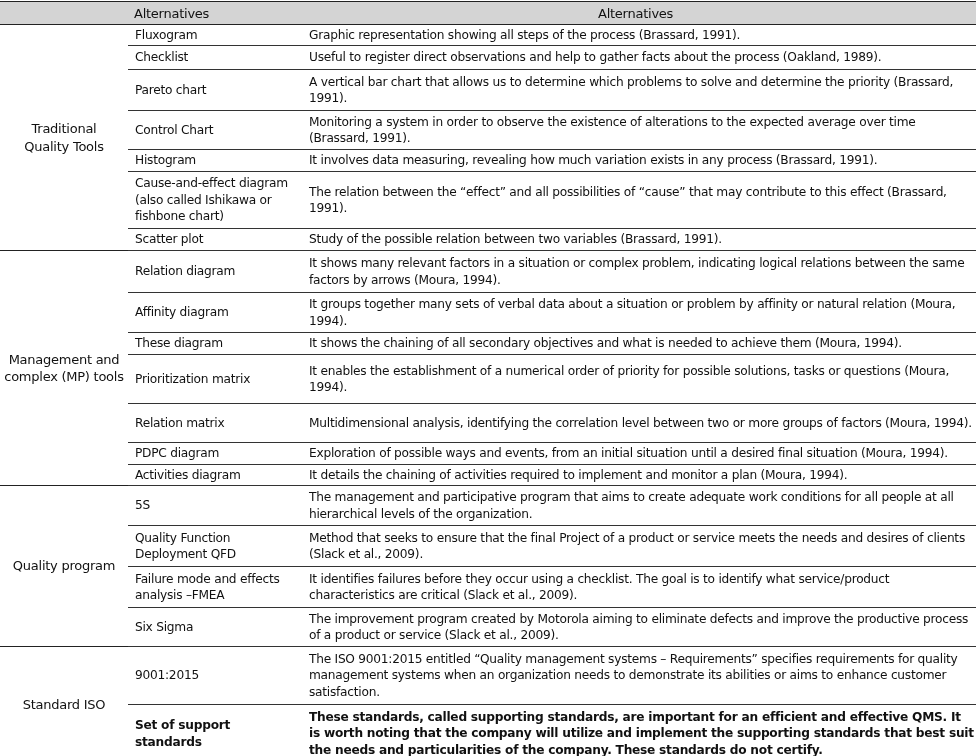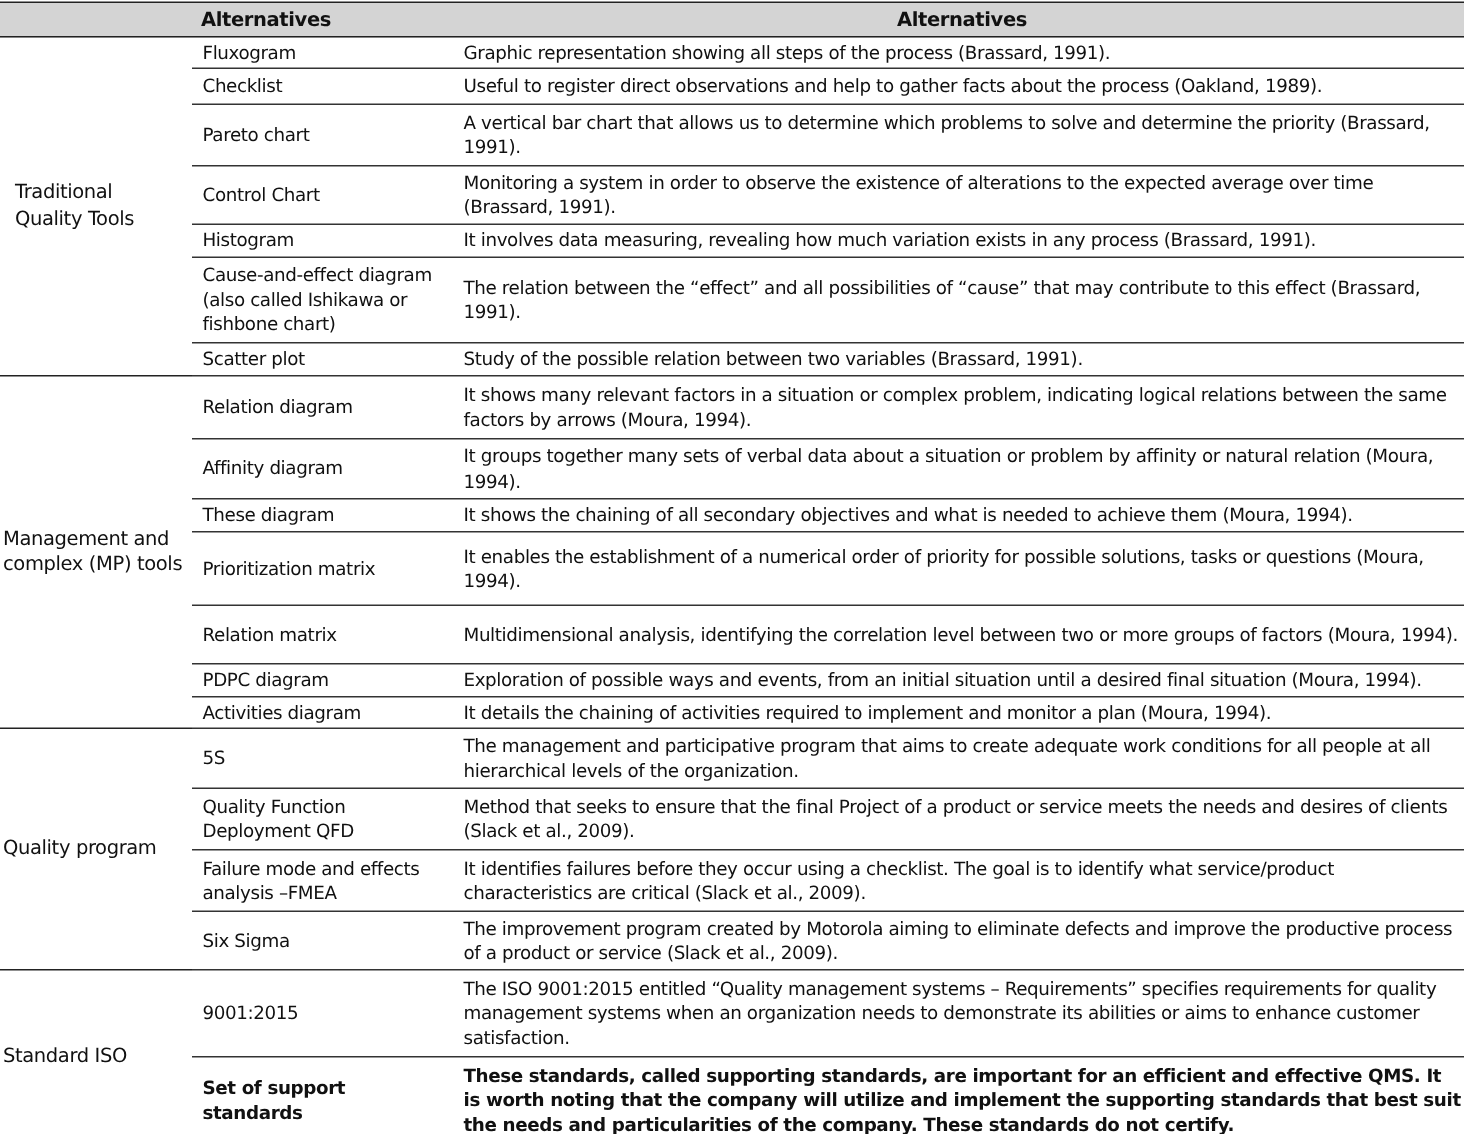--- a/index.html
+++ b/index.html
@@ -2,25 +2,25 @@
 <html><head>
 <meta charset="utf-8">
 <style>
   html, body { margin: 0; padding: 0; background: #ffffff; }
   body { width: 976px; height: 756px; overflow: hidden; font-family: "DejaVu Sans", sans-serif; color: #111; }
   .doc { position: relative; width: 976px; height: 756px; }
   table { border-collapse: collapse; width: 976px; position: absolute; left: 0; top: 1px; font-size: 12.2px; letter-spacing: -0.25px; }
   col.c1 { width: 128px; }
   col.c2 { width: 174px; }
   col.c3 { width: 674px; }
-  thead th { background: #d4d4d4; font-weight: bold; height: 22px; padding: 0; border-top: 1.5px solid #222; border-bottom: 1.5px solid #222; font-size: 13px; }
+  thead th { background: #d4d4d4; font-weight: normal; height: 22px; padding: 0; border-top: 1.5px solid #222; border-bottom: 1.5px solid #222; font-size: 13px; }
   thead th.alt { text-align: left; padding-left: 134px; }
   thead th.desc { text-align: left; padding-left: 296px; }
   td { padding: 1px 6px 1px 6px; vertical-align: middle; line-height: 16.5px; }
-  td.grp { text-align: left; font-size: 13px; line-height: 17.5px; padding: 0 2px; }
+  td.grp { text-align: center; font-size: 13px; line-height: 17.5px; padding: 0 2px; }
   tr.sub td.item, tr.sub td.desc { border-top: 1px solid #333; }
   tr.first td { border-top: none; }
   tr.gstart td { border-top: 1.5px solid #222; }
   tbody.last tr:last-child td { border-bottom: 1.5px solid #222; font-weight: bold; }
   tbody.last td.grp { border-bottom: 1.5px solid #222; margin-top: 28px; }
   td.item { padding-left: 7px; }
   td.desc { padding-left: 7px; padding-right: 2px; }
 </style>
 </head>
 <body>

